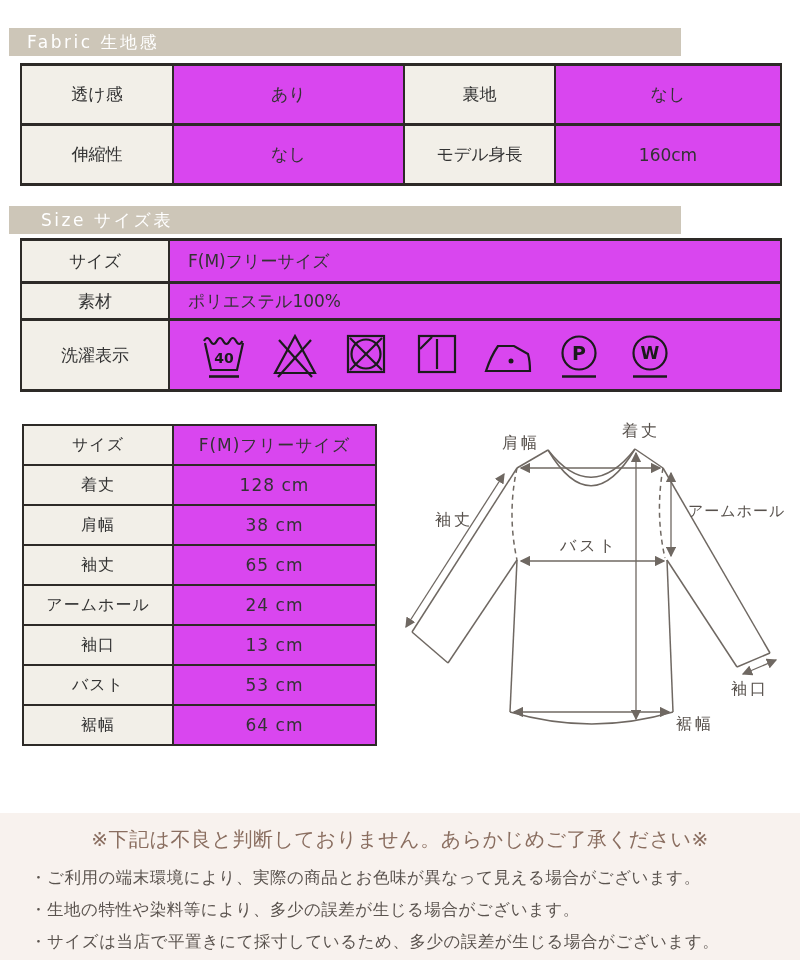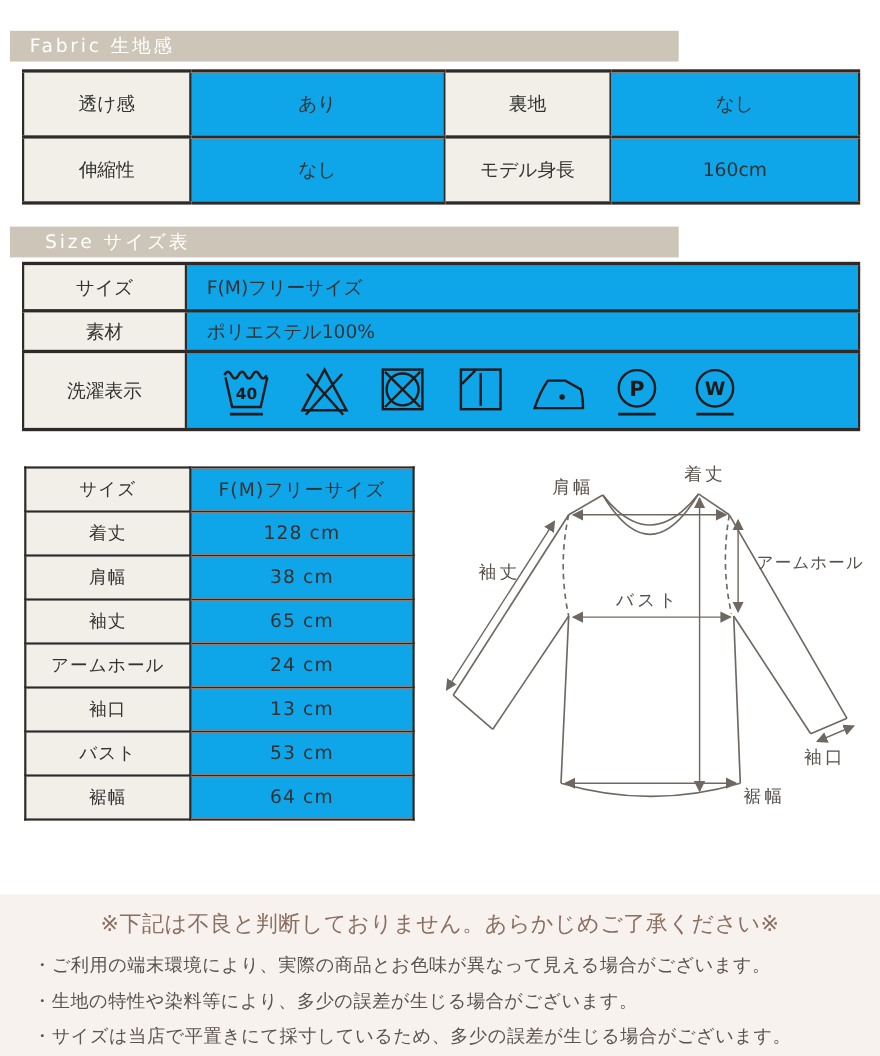--- a/index.html
+++ b/index.html
@@ -2,30 +2,30 @@
 <html><head>
 <meta charset="utf-8">
 <style>
   html,body{margin:0;padding:0;}
   body{
     width:800px;height:960px;position:relative;background:#ffffff;
     font-family:"DejaVu Sans","Liberation Sans",sans-serif;color:#333;
     overflow:hidden;
   }
   .section-bar{
-    position:absolute;left:9px;width:608px;height:28px;
+    position:absolute;left:9px;width:672px;height:28px;
     background:#cdc6b8;color:#fff;font-size:17px;line-height:28px;
     padding-left:18px;letter-spacing:2.5px;box-sizing:border-box;
   }
   #fabric-bar{top:28px;}
   #size-bar{top:206px;padding-left:32px;}
   table{border-collapse:collapse;table-layout:fixed;}
   td{border:2px solid #2d2a27;font-size:17px;overflow:hidden;}
   .lbl{background:#f2efe8;text-align:center;margin-left:19px;}
-  .val{background:#0ea5e9;text-align:center;}
+  .val{background:#d946ef;text-align:center;}
   #fabric-table{position:absolute;left:20px;top:63px;width:760px;}
   #fabric-table td{height:55px;border-top-width:3px;border-bottom-width:3px;}
   #size-table{position:absolute;left:20px;top:238px;width:760px;}
   #size-table td{border-top-width:3px;border-bottom-width:3px;}
   #size-table .val{text-align:left;padding-left:18px;}
   #size-table tr:nth-child(1) td{height:38px;}
   #size-table tr:nth-child(2) td{height:32px;}
   #size-table tr:nth-child(3) td{height:66px;}
   .care-icons{display:flex;align-items:flex-end;gap:23px;padding-left:12px;}
   .care-icons svg{display:block;}

